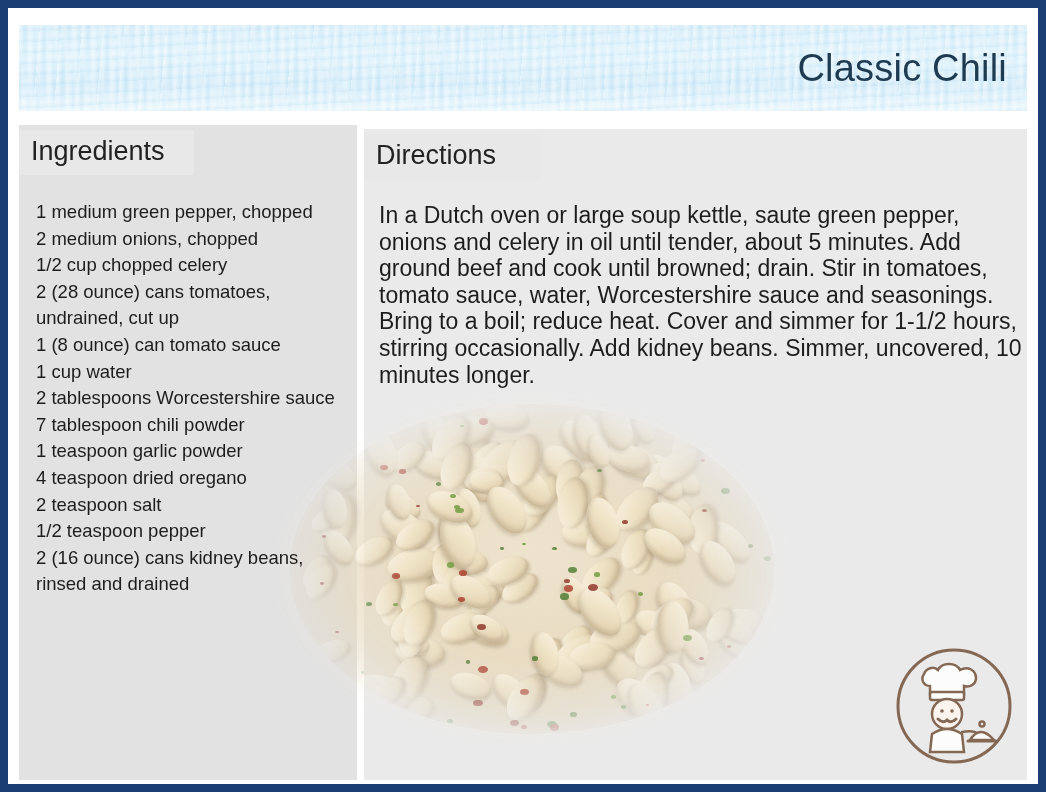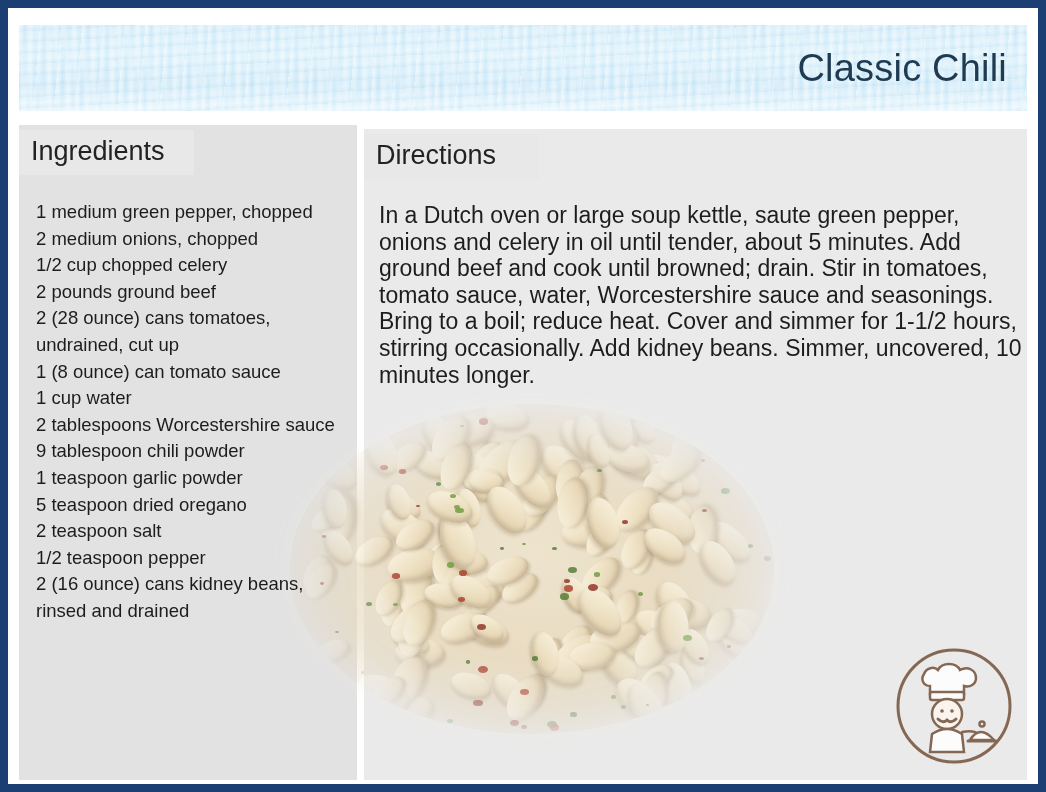--- a/index.html
+++ b/index.html
@@ -427,28 +427,27 @@
         </div>
     </div>
 
     <div class="heading-tab heading-directions">Directions</div>
     <div class="heading-tab heading-ingredients">Ingredients</div>
 
     <div class="ingredients-list" id="ingredients-list">
         <div>1 medium green pepper, chopped</div>
         <div>2 medium onions, chopped</div>
         <div>1/2 cup chopped celery</div>
-        <div>2 pounds ground beef</div>
         <div>2 (28 ounce) cans tomatoes, undrained, cut up</div>
         <div>1 (8 ounce) can tomato sauce</div>
         <div>1 cup water</div>
         <div>2 tablespoons Worcestershire sauce</div>
-        <div>9 tablespoon chili powder</div>
+        <div>7 tablespoon chili powder</div>
         <div>1 teaspoon garlic powder</div>
-        <div>5 teaspoon dried oregano</div>
+        <div>4 teaspoon dried oregano</div>
         <div>2 teaspoon salt</div>
         <div>1/2 teaspoon pepper</div>
         <div>2 (16 ounce) cans kidney beans, rinsed and drained</div>
       </div>
 
     <div class="directions-text">In a Dutch oven or large soup kettle, saute green pepper, onions and celery in oil until tender, about 5 minutes. Add ground beef and cook until browned; drain. Stir in tomatoes, tomato sauce, water, Worcestershire sauce and seasonings. Bring to a boil; reduce heat. Cover and simmer for 1-1/2 hours, stirring occasionally. Add kidney beans. Simmer, uncovered, 10 minutes longer.</div>
 
     <div class="chef-logo">
       <svg viewBox="0 0 128 128" width="128" height="128" aria-hidden="true">
         <circle cx="64" cy="64" r="56" fill="none" stroke="#7a5a43" stroke-width="3"></circle>

